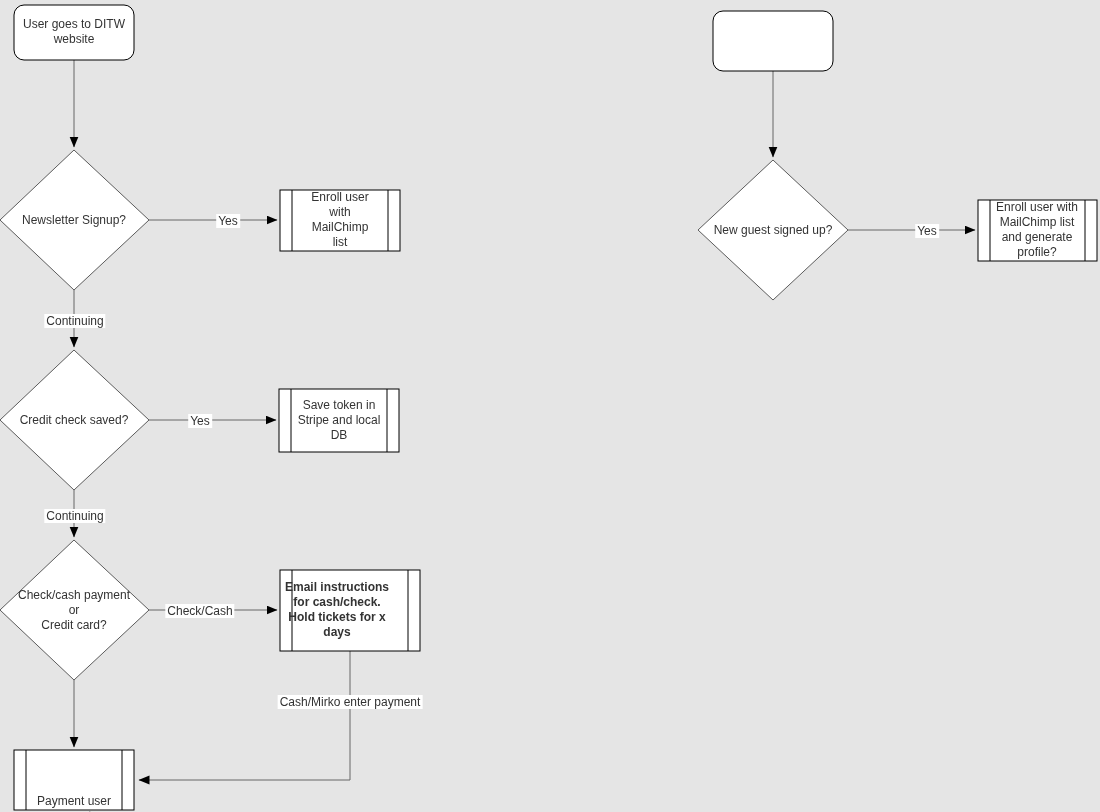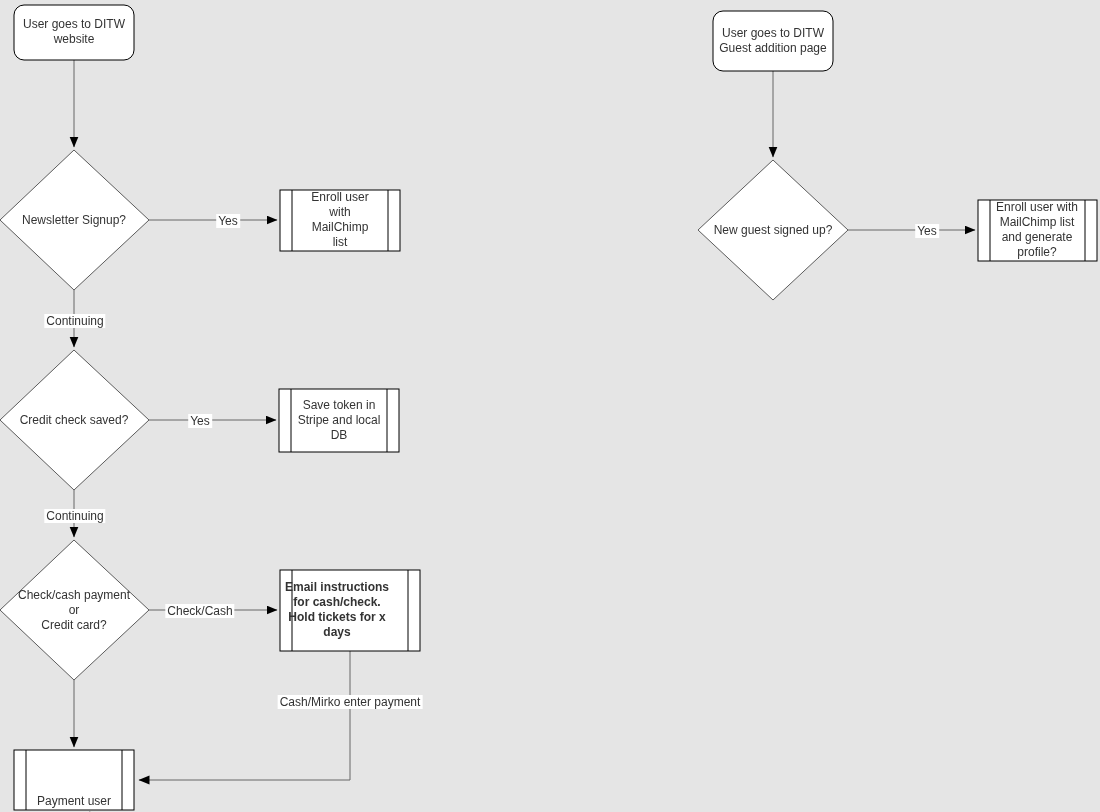--- a/index.html
+++ b/index.html
@@ -114,21 +114,20 @@
   <div class="label" style="left:339px;top:420px;width:92px;">Save token in Stripe and local DB</div>
 
   <div class="label" style="left:74px;top:610px;width:150px;">Check/cash payment
 or
 Credit card?</div>
 
   <div class="label" style="left:337px;top:610px;width:114px;font-weight:bold;"><span>Email instructions for cash/check. Hold tickets for </span><b>x</b><span> days</span></div>
 
   <div class="label" style="left:74px;top:824px;width:80px;">Payment user moves to guest addition page</div>
 
-  <div class="label" style="left:773px;top:41px;width:124px;">User goes to DITW Guest addition page</div>
 
   <div class="label" style="left:773px;top:230px;width:168px;">New guest signed up?</div>
 
   <div class="label" style="left:1037px;top:230px;width:96px;">Enroll user with MailChimp list and generate profile?</div>
 
   <div class="edge-label" style="left:228px;top:221px;">Yes</div>
   <div class="edge-label" style="left:75px;top:321px;">Continuing</div>
   <div class="edge-label" style="left:200px;top:421px;">Yes</div>
   <div class="edge-label" style="left:75px;top:516px;">Continuing</div>
   <div class="edge-label" style="left:200px;top:611px;">Check/Cash</div>

